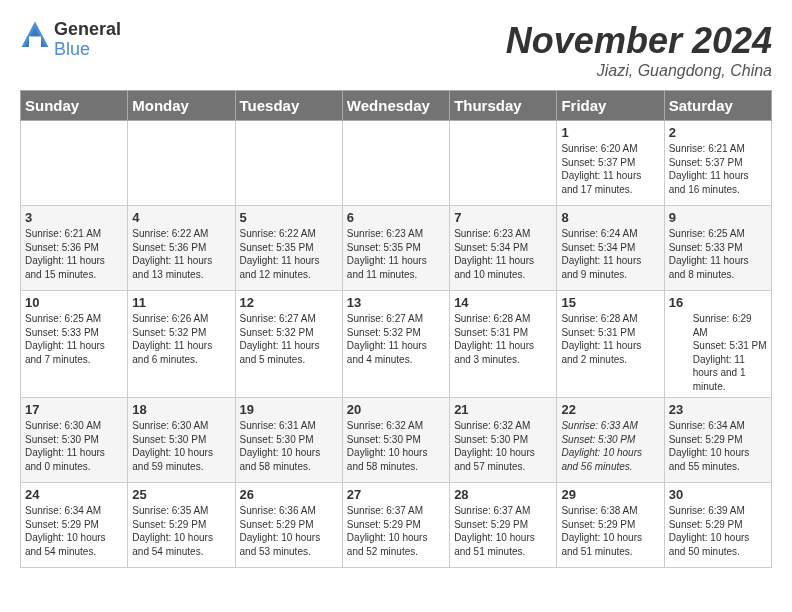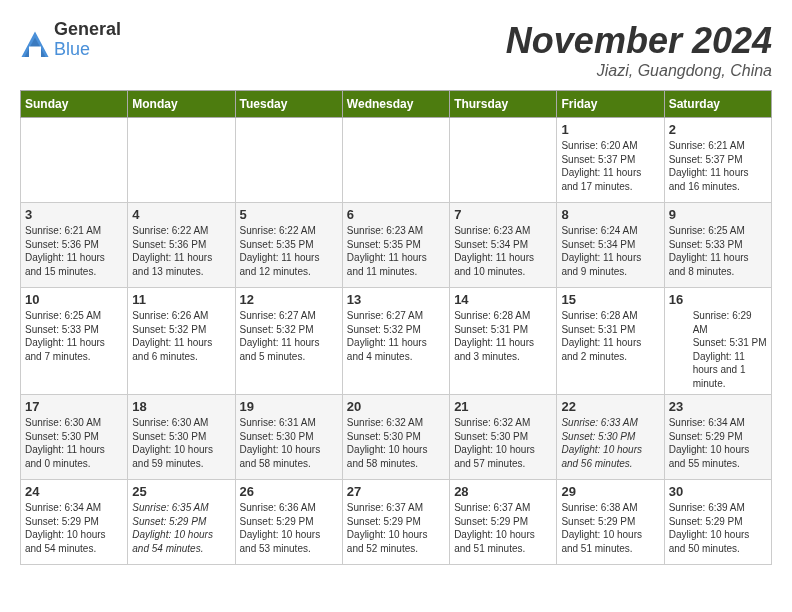--- a/index.html
+++ b/index.html
@@ -11,21 +11,21 @@
       padding: 20px;
     }
     .header {
       display: flex;
       justify-content: space-between;
       align-items: flex-start;
       margin-bottom: 10px;
     }
     .logo {
       display: flex;
-      align-items: flex-end;
+      align-items: flex-start;
     }
     .logo-text {
       display: flex;
       flex-direction: column;
       line-height: 1.1;
     }
     .logo-general {
       font-size: 18px;
       font-weight: bold;
       color: #333;
@@ -51,23 +51,23 @@
     }
     .location {
       font-size: 16px;
       color: #555;
     }
     table {
       width: 100%;
       border-collapse: collapse;
     }
     thead tr th {
-      background-color: #4d7c0f;
+      background-color: #737373;
       color: #fff;
-      font-size: 12px;
+      font-size: 15px;
       font-weight: bold;
       padding: 6px 4px;
       text-align: left;
       border: 1px solid #aaa;
     }
     tbody tr td {
       border: 1px solid #ccc;
       vertical-align: top;
       padding: 4px;
       font-size: 10.5px;
@@ -282,21 +282,21 @@
       </tr>
       <tr>
         <td>
           <span class="day-num">24</span>
           <div class="cell-text" style="white-space: pre-line;">Sunrise: 6:34 AM
 Sunset: 5:29 PM
 Daylight: 10 hours and 54 minutes.</div>
         </td>
         <td>
           <span class="day-num">25</span>
-          <div class="cell-text" style="white-space: pre-line; font-style: italic;">Sunrise: 6:35 AM
+          <div class="cell-text" style="white-space: pre-line;">Sunrise: 6:35 AM
 Sunset: 5:29 PM
 Daylight: 10 hours and 54 minutes.</div>
         </td>
         <td>
           <span class="day-num">26</span>
           <div class="cell-text" style="white-space: pre-line;">Sunrise: 6:36 AM
 Sunset: 5:29 PM
 Daylight: 10 hours and 53 minutes.</div>
         </td>
         <td>

